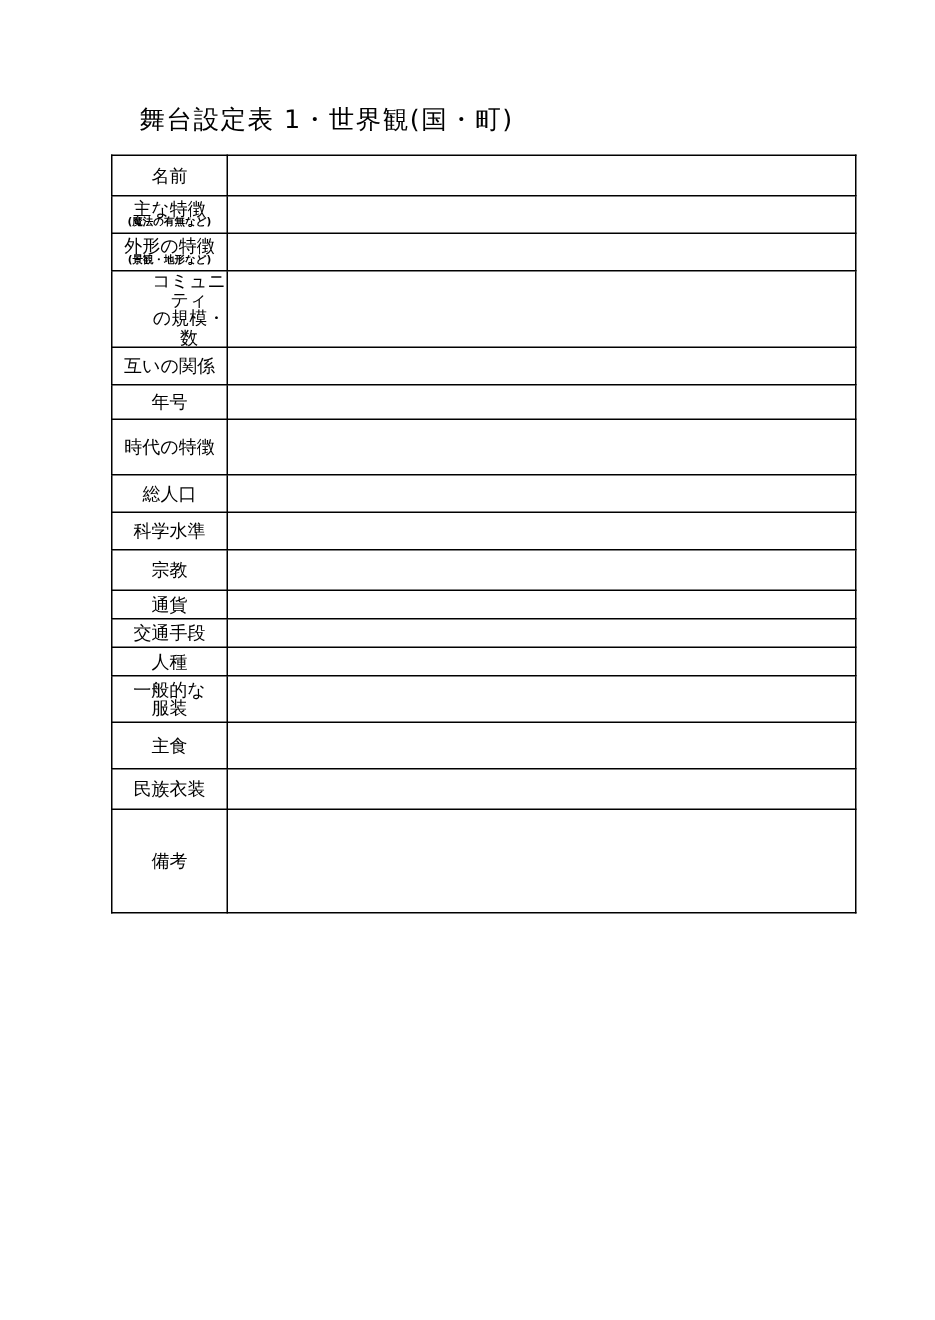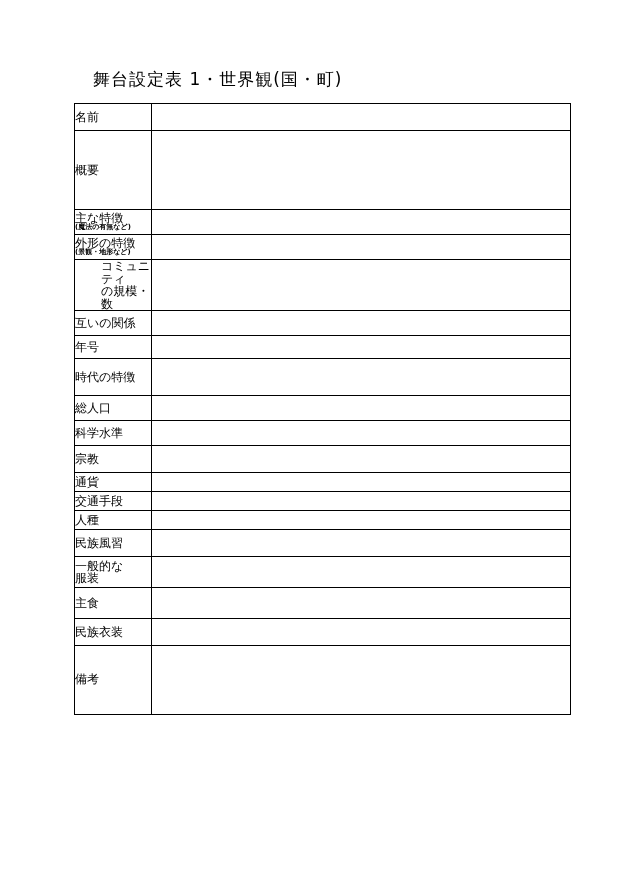--- a/index.html
+++ b/index.html
@@ -40,21 +40,21 @@
     border-collapse: collapse;
     table-layout: fixed;
   }
   .form-table td {
     border: 1px solid #000000;
     padding: 0;
     vertical-align: middle;
   }
   .label-cell {
     width: 76px;
-    text-align: left;
+    text-align: center;
     font-size: 12px;
     line-height: 1.05;
     font-family: "DejaVu Sans", sans-serif;
     padding: 1px 0;
   }
   .label-cell .sub {
     display: block;
     font-size: 7px;
     line-height: 1.1;
     margin-top: -1px;
@@ -72,24 +72,20 @@
 <body>
 
 <div class="page">
 
   <div class="doc-title">舞台設定表  1・世界観(国・町)</div>
 
   <table class="form-table">
     <tbody>
         <tr>
           <td class="label-cell" style="height: 26px;"><span>名前</span></td>
-          <td class="value-cell"></td>
-        </tr>
-        <tr>
-          <td class="label-cell" style="height: 78px;"><span>概要</span></td>
           <td class="value-cell"></td>
         </tr>
         <tr>
           <td class="label-cell" style="height: 24px;"><span>主な特徴</span><span class="sub">(魔法の有無など)</span></td>
           <td class="value-cell"></td>
         </tr>
         <tr>
           <td class="label-cell" style="height: 24px; margin-top: 34px;"><span>外形の特徴</span><span class="sub">(景観・地形など)</span></td>
           <td class="value-cell"></td>
         </tr>
@@ -127,35 +123,31 @@
         </tr>
         <tr>
           <td class="label-cell" style="height: 18px; margin-top: 28px;"><span>交通手段</span></td>
           <td class="value-cell"></td>
         </tr>
         <tr>
           <td class="label-cell" style="height: 18px;"><span>人種</span></td>
           <td class="value-cell"></td>
         </tr>
         <tr>
-          <td class="label-cell" style="height: 26px;"><span>民族風習</span></td>
-          <td class="value-cell"></td>
-        </tr>
-        <tr>
           <td class="label-cell" style="height: 30px;"><span>一般的な</span><span class="l2">服装</span></td>
           <td class="value-cell"></td>
         </tr>
         <tr>
           <td class="label-cell" style="height: 30px;"><span>主食</span></td>
           <td class="value-cell"></td>
         </tr>
         <tr>
           <td class="label-cell" style="height: 26px;"><span>民族衣装</span></td>
           <td class="value-cell"></td>
         </tr>
         <tr>
-          <td class="label-cell" style="height: 68px; font-family: Liberation Mono, monospace;"><span>備考</span></td>
+          <td class="label-cell" style="height: 68px;"><span>備考</span></td>
           <td class="value-cell"></td>
         </tr>
       </tbody>
   </table>
 
 </div>
 
 </body></html>

